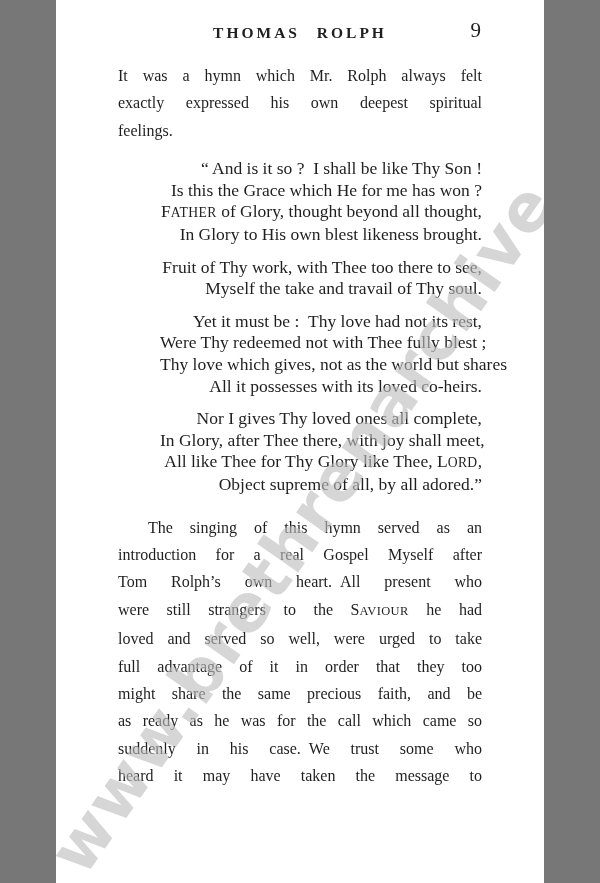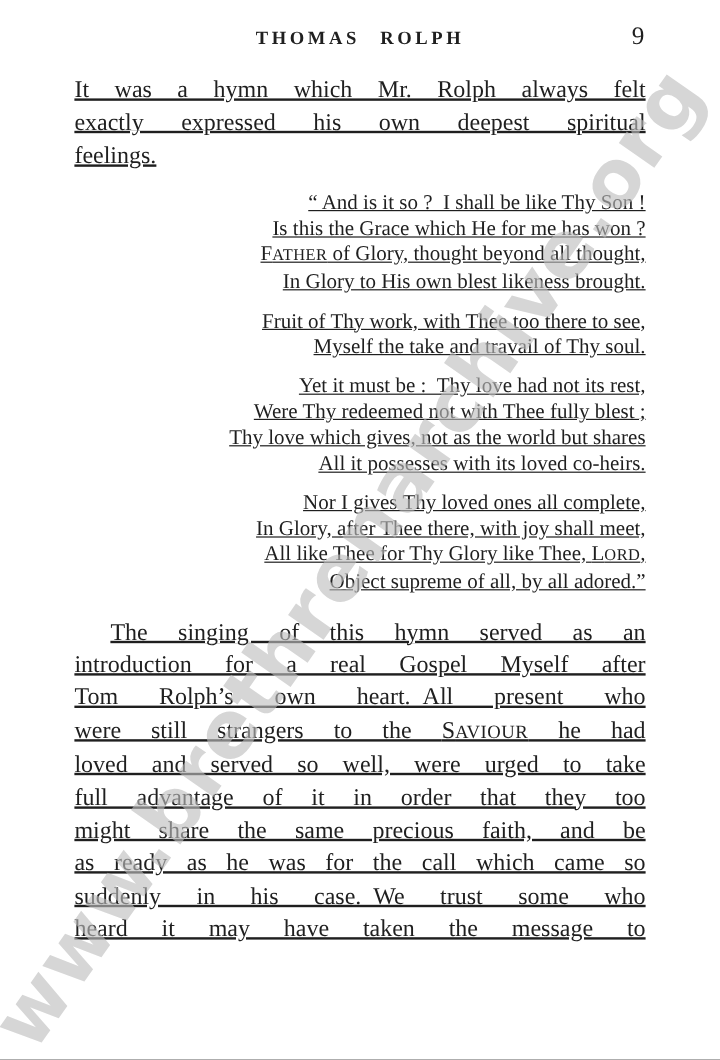--- a/index.html
+++ b/index.html
@@ -4,28 +4,27 @@
 <style>
   :root {
     --ink: #1f1f1f;
     --paper: #ffffff;
     --watermark: #c8c8c8;
   }
   * { margin: 0; padding: 0; box-sizing: border-box; }
   html, body { background: #777; }
   .page {
     position: relative;
-    width: 600px;
+    width: 488px;
     height: 883px;
     margin: 0 auto;
     background: var(--paper, #fff);
     color: var(--ink, #1f1f1f);
     font-family: "Liberation Serif", "DejaVu Serif", serif;
     overflow: hidden;
-    text-decoration: underline;
   }
   
   .header {
     position: relative;
     height: 48px;
     margin-top: 14px;
   }
   .running-title {
     position: absolute;
     left: 0; right: 0;
@@ -38,21 +37,21 @@
   }
   .page-number {
     position: absolute;
     right: 63px;
     top: 4px;
     font-size: 21px;
   }
   
   .text-col { margin: 0 62px; }
   .para {
-    font-size: 20px;
+    font-size: 16px;
     line-height: 27.4px;
   }
   .para .line {
     text-align: justify;
     text-align-last: justify;
     white-space: nowrap;
   }
   .para[data-name="paragraph-1"] .line:last-child {
     text-align-last: left;
   }

